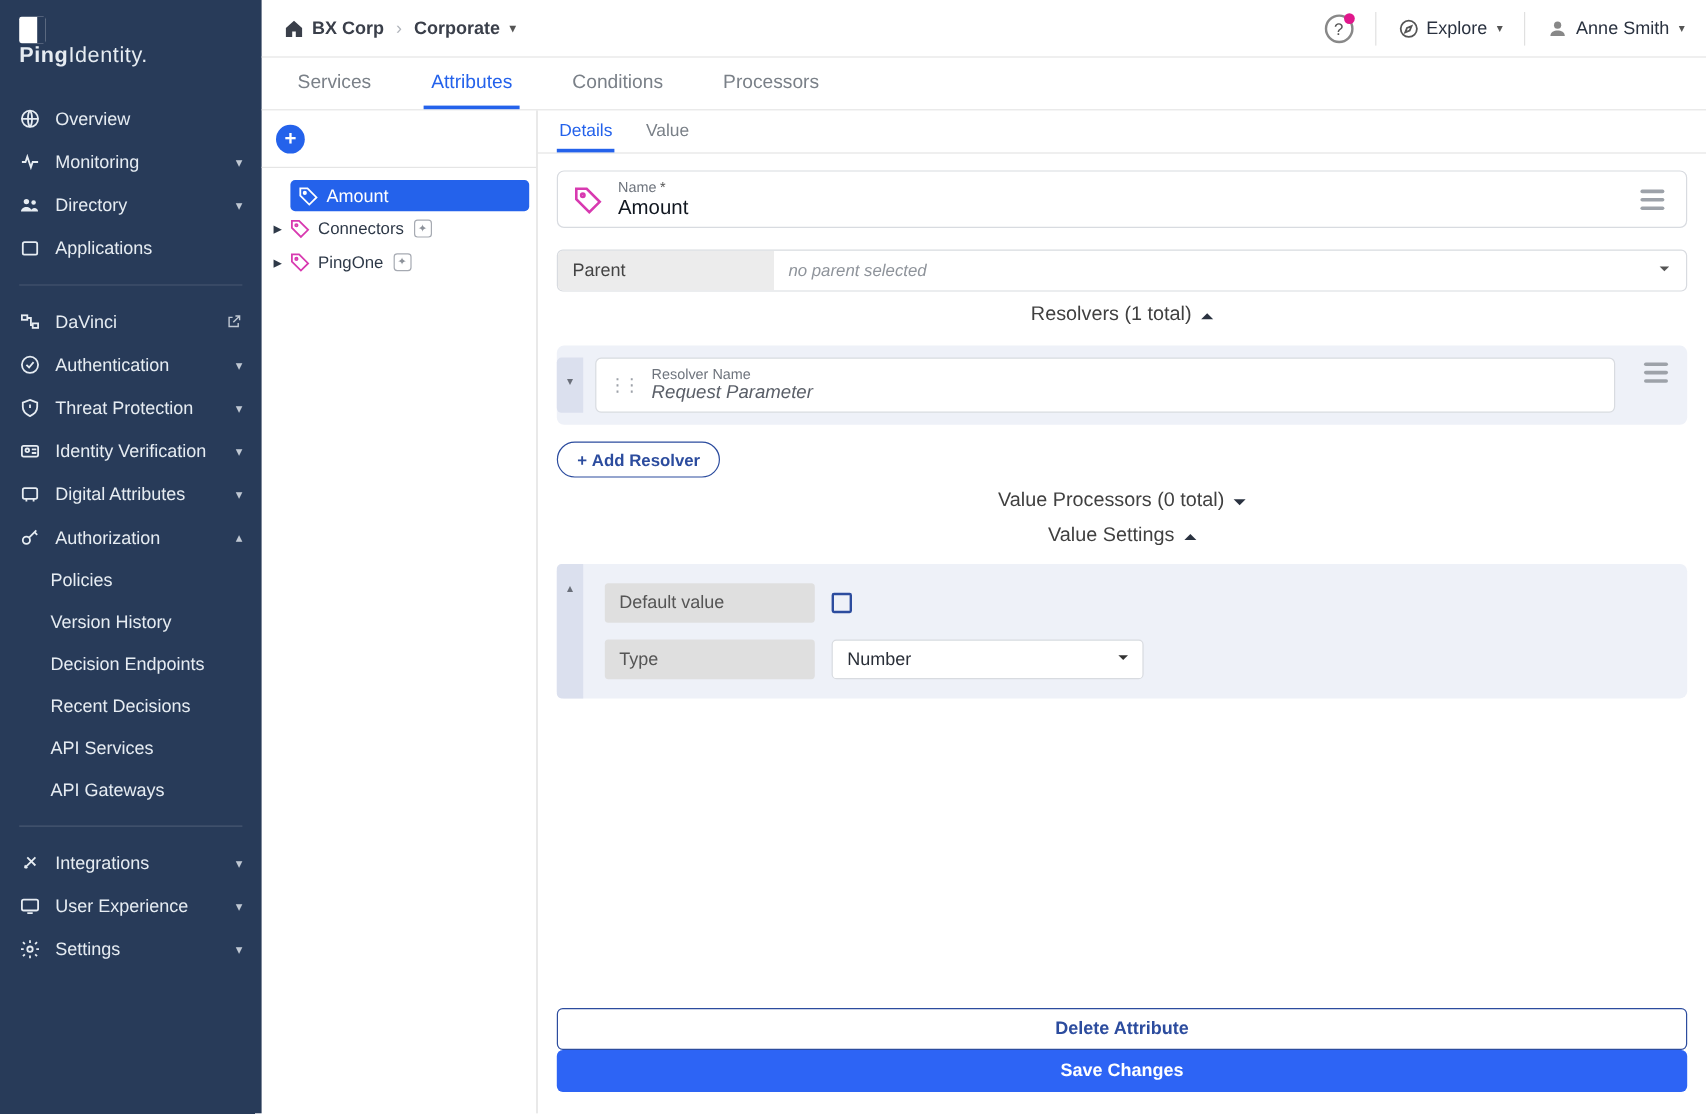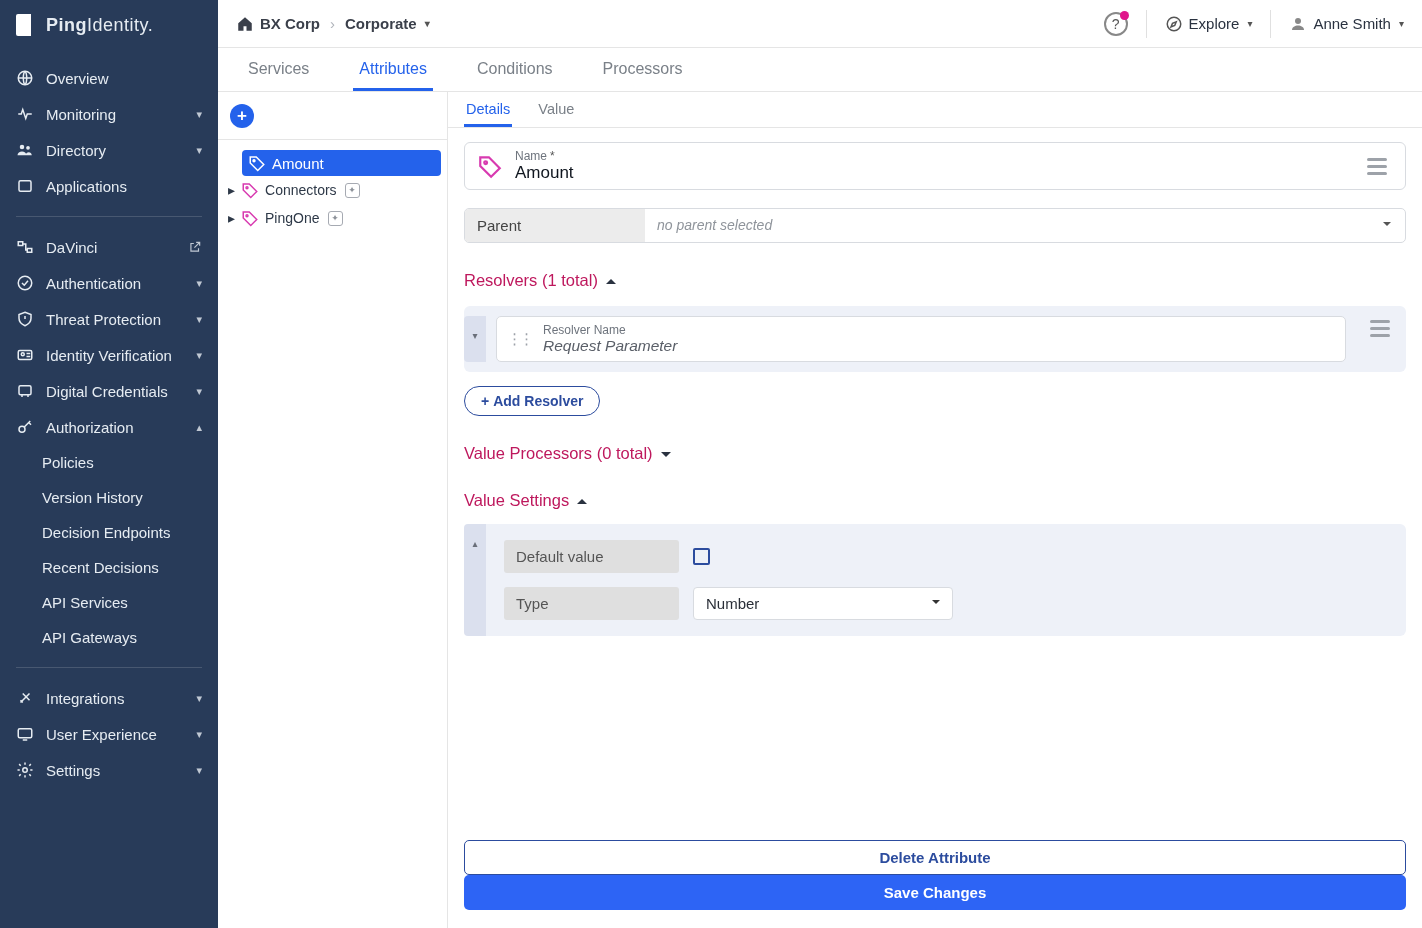--- a/index.html
+++ b/index.html
@@ -2,21 +2,21 @@
 <html><head>
 <meta charset="utf-8">
 <style>
 * { box-sizing: border-box; margin: 0; padding: 0; }
 body { font-family: -apple-system, BlinkMacSystemFont, "Segoe UI", Arial, sans-serif; font-size: 14px; color: #2e3948; background: #fff; }
 .app { display: flex; height: 928px; width: 1422px; }
 
 
 .sidebar { width: 218px; background: #283b59; color: #e6ecf2; display: flex; flex-direction: column; overflow-y: auto; flex-shrink: 0; }
 .sidebar::-webkit-scrollbar{width:0}
-.logo { display: flex; align-items: center; padding: 14px 16px 24px; font-size: 18px; letter-spacing: .5px; }
+.logo { display: flex; padding: 14px 16px 24px; font-size: 18px; letter-spacing: .5px; flex-direction: column; }
 .logo-mark { width: 22px; height: 22px; background: #fff; margin-right: 8px; border-radius: 2px; position: relative; }
 .logo-mark::after{content:"";position:absolute;right:0;top:0;width:7px;height:22px;background:#283b59;}
 .logo-text b { font-weight: 700; }
 .nav-item { display: flex; align-items: center; padding: 9px 16px; cursor: pointer; font-size: 15px; position: relative;}
 .nav-item .nav-icon { width: 18px; height: 18px; margin-right: 12px; display: inline-flex; align-items:center; justify-content:center; flex-shrink:0; }
 .nav-item .chev { margin-left: auto; font-size: 11px; opacity:.8; }
 .nav-divider { border-top: 1px solid rgba(255,255,255,.15); margin: 12px 16px; }
 .nav-sub { padding: 9px 16px 9px 42px; cursor: pointer; font-size: 15px; }
 .nav-sub.active { background: #122340; color: #fff; font-weight:500; }
 .nav-group-spacer{height:6px;}
@@ -71,21 +71,21 @@
 .desc-box{border:1px solid #d8dbe0;border-radius:6px;padding:8px 12px 24px;margin-top:22px;position:relative;}
 .desc-box::after{content:"";position:absolute;right:3px;bottom:3px;width:10px;height:10px;background:linear-gradient(135deg,transparent 50%,#bfc3c9 50%);}
 .desc-label{font-size:12px;color:#6e747d;}
 .desc-text{font-size:16px;color:#10161f;margin-top:2px;}
 
 .parent-row{display:flex;margin-top:18px;border:1px solid #d8dbe0;border-radius:5px;overflow:hidden;}
 .parent-label{background:#ececec;color:#444;padding:8px 12px;width:180px;font-size:15px;}
 .parent-value{flex:1;padding:8px 12px;font-style:italic;color:#8f949b;position:relative;}
 .parent-value::after{content:"";position:absolute;right:14px;top:50%;transform:translateY(-50%);border:4px solid transparent;border-top-color:#555;}
 
-.section-head{display:flex;align-items:center;gap:8px;margin-top:28px;font-size:16.5px;color:#be185d;font-weight:500;}
+.section-head{display:flex;align-items:center;gap:8px;margin-top:10px;font-size:16.5px;color:#404040;font-weight:500;justify-content:center;}
 .sec-caret{width:0;height:0;border:5px solid transparent;border-bottom-color:#2a3240;transform:translateY(-2px);}
 .sec-caret.down{border-bottom-color:transparent;border-top-color:#2a3240;transform:translateY(3px);}
 
 .resolver-box{margin-top:16px;background:#eef1f8;border-radius:6px;padding:10px 12px 10px 0;display:flex;gap:10px;}
 .collapse-handle{width:22px;background:#dbe0ee;border-radius:4px 0 0 4px;display:flex;align-items:flex-start;justify-content:center;padding-top:14px;color:#6a6f7a;font-size:10px;cursor:pointer;}
 .resolver-inner{flex:1;border:1px solid #d8dbe0;border-radius:5px;background:#fff;display:flex;align-items:center;padding:6px 10px;gap:12px;}
 .drag-icon{color:#9da2a9;font-size:15px;letter-spacing:-3px;cursor:grab;}
 .resolver-field{flex:1;}
 .resolver-label{font-size:12px;color:#6e747d;}
 .resolver-value{font-size:15.5px;font-style:italic;color:#5a5f68;}
@@ -206,21 +206,21 @@
         <span>Identity Verification</span>
         <span class="chev">▾</span>
       </div>
     <div class="nav-item">
         <span class="nav-icon">
           <svg width="18" height="18" viewBox="0 0 24 24" fill="none" stroke="#e6ecf2" stroke-width="2">
             <rect x="4" y="5" width="16" height="12" rx="2"></rect>
             <path d="M8 17v3M16 17v3"></path>
           </svg>
         </span>
-        <span>Digital Credentials</span>
+        <span>Digital Attributes</span>
         <span class="chev">▾</span>
       </div>
     <div class="nav-item">
         <span class="nav-icon">
           <svg width="18" height="18" viewBox="0 0 24 24" fill="none" stroke="#e6ecf2" stroke-width="2">
             <circle cx="8" cy="15" r="4"></circle>
             <path d="M11 12l8-8M17 6l3 3"></path>
           </svg>
         </span>
         <span>Authorization</span>

